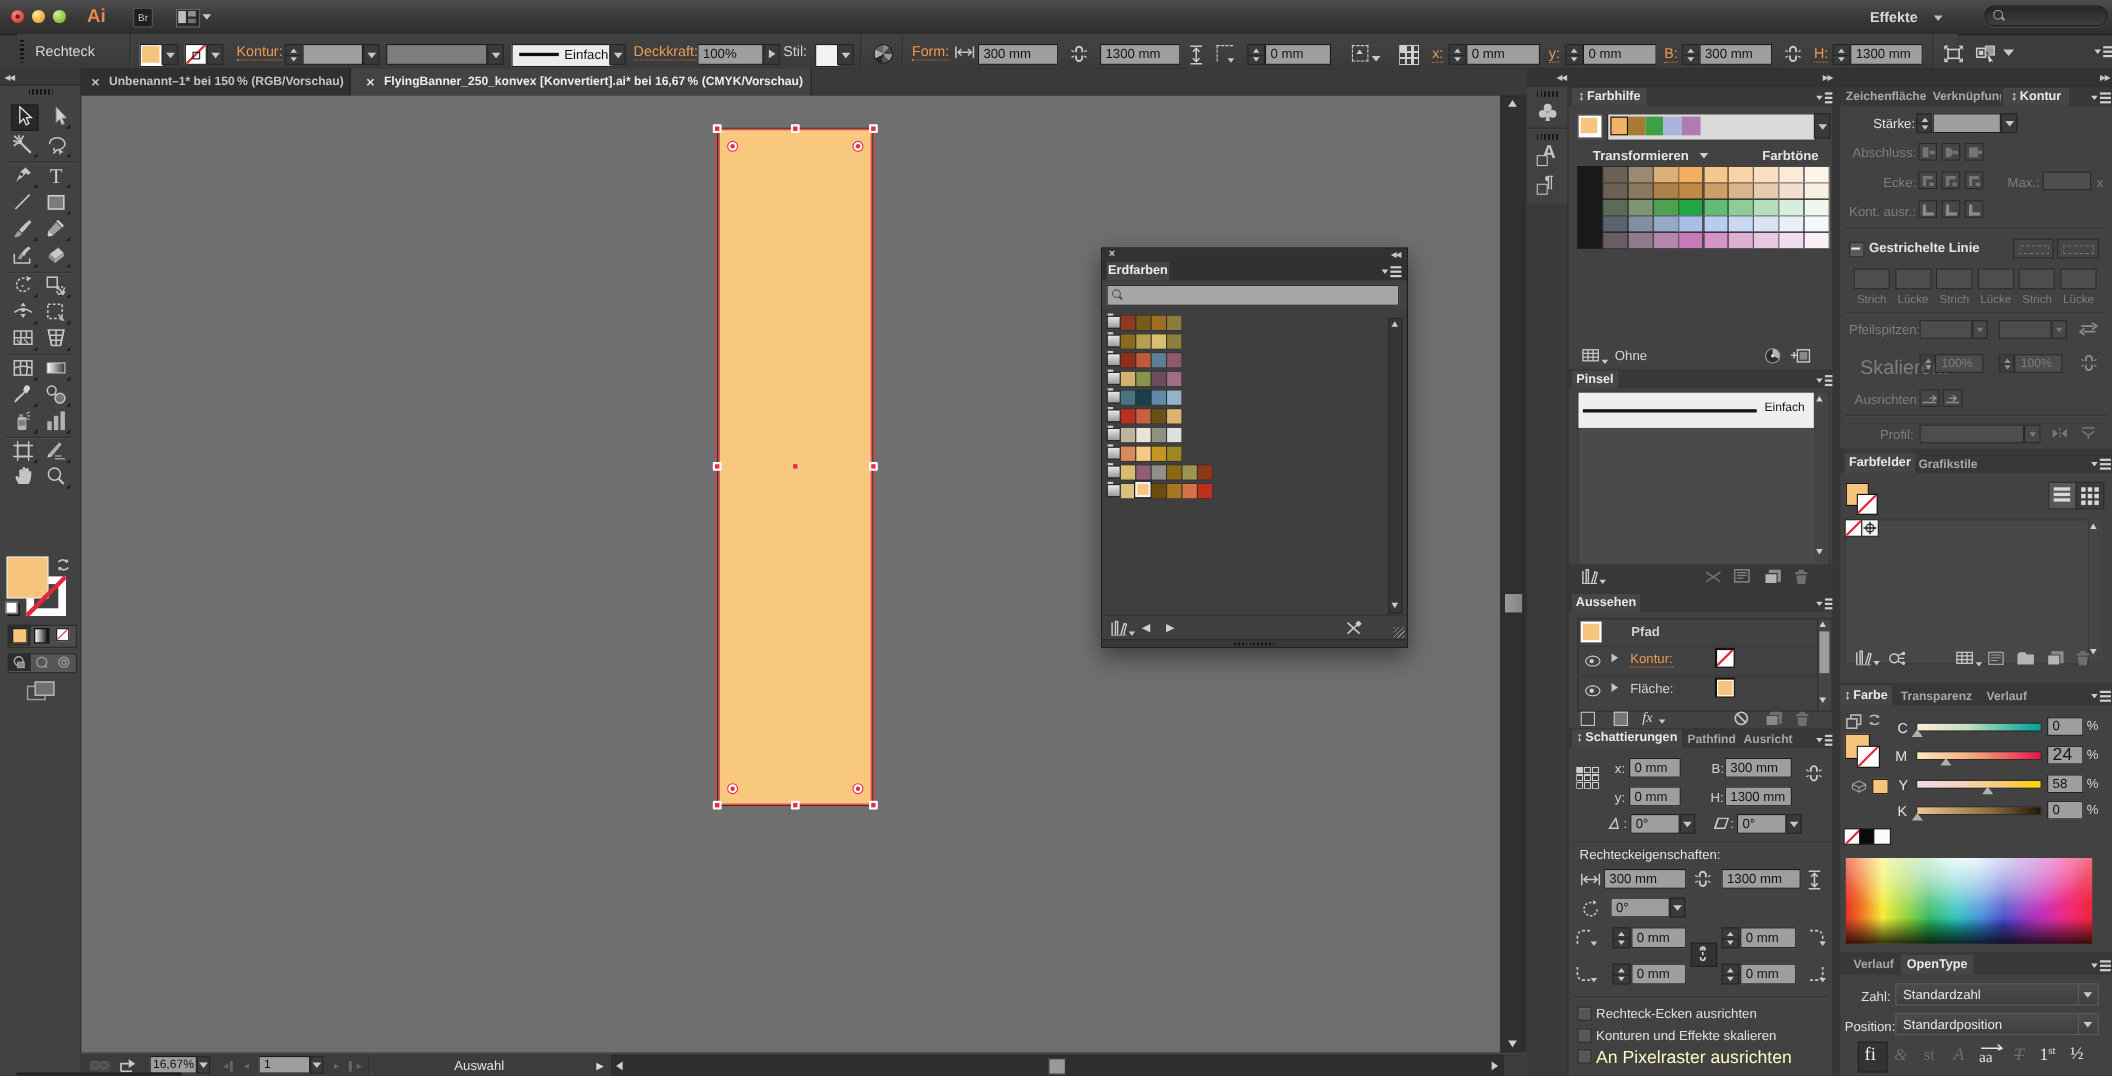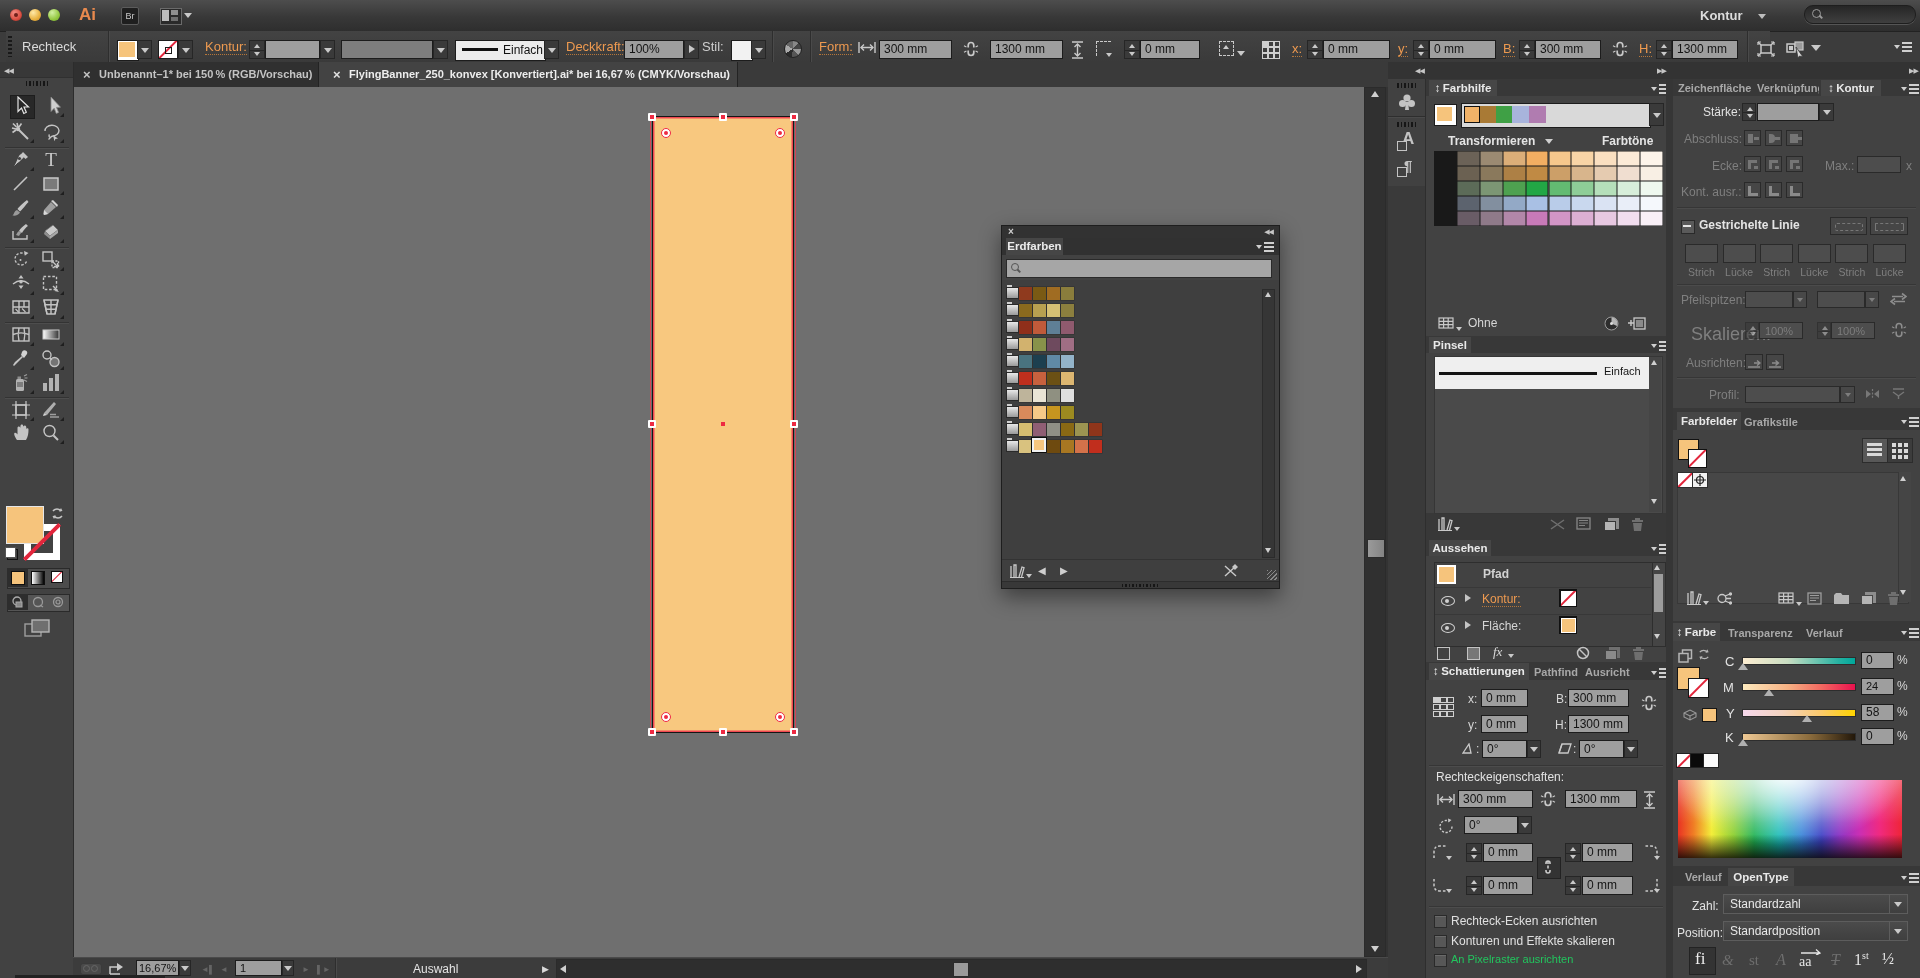--- a/index.html
+++ b/index.html
@@ -44,28 +44,28 @@
  <div class="abs" style="left:14px;top:13px;width:4px;height:4px;border-radius:50%;background:#71201a;"></div>
  <div class="abs" style="left:29px;top:9px;width:12px;height:12px;border-radius:50%;background:radial-gradient(circle at 35% 30%,#ffe9a8,#e8b13f 60%,#c28a2a);"></div>
  <div class="abs" style="left:48px;top:9px;width:12px;height:12px;border-radius:50%;background:radial-gradient(circle at 35% 30%,#d2f0a2,#94c840 60%,#6fa02c);"></div>
  <div class="abs" style="left:79px;top:5px;color:#e98a4e;font-size:17px;font-weight:bold;">Ai</div>
  <div class="abs" style="left:121px;top:7px;width:16px;height:16px;background:#1f1f1f;border:1px solid #5c5c5c;border-radius:2px;color:#c9c9c9;font-size:9px;text-align:center;line-height:16px;">Br</div>
  <div class="abs" style="left:160px;top:8px;width:20px;height:15px;background:#2a2a2a;border:1px solid #6a6a6a;"></div>
  <div class="abs" style="left:162px;top:10px;width:7px;height:11px;background:#bdbdbd;"></div>
  <div class="abs" style="left:171px;top:10px;width:7px;height:5px;background:#8f8f8f;"></div>
  <div class="abs" style="left:171px;top:17px;width:7px;height:4px;background:#6f6f6f;"></div>
  <div class="abs" style="left:184px;top:13px;width:0;height:0;border-left:4px solid transparent;border-right:4px solid transparent;border-top:5px solid #c9c9c9;"></div>
- <div class="abs" style="left:1700px;top:8px;color:#dcdcdc;font-size:13px;font-weight:bold;">Kontur</div>
+ <div class="abs" style="left:1700px;top:8px;color:#dcdcdc;font-size:13px;font-weight:bold;">Effekte</div>
  <div class="abs" style="left:1758px;top:14px;width:0;height:0;border-left:4px solid transparent;border-right:4px solid transparent;border-top:5px solid #bdbdbd;"></div>
  <div class="abs" style="left:1804px;top:5px;width:110px;height:17px;border-radius:9px;background:linear-gradient(#262626,#3f3f3f);border:1px solid #1e1e1e;box-shadow:0 1px 0 #555;"></div>
  <div class="abs" style="left:1812px;top:9px;width:7px;height:7px;border:1.5px solid #9a9a9a;border-radius:50%;"></div>
  <div class="abs" style="left:1819px;top:16px;width:4px;height:1.5px;background:#9a9a9a;transform:rotate(45deg);"></div>
 </div>
 
-<div class="abs" style="left:6px;top:31px;width:1764px;height:31px;background:linear-gradient(#434343,#3a3a3a);border-bottom:1px solid #262626;">
+<div class="abs" style="left:16px;top:31px;width:1764px;height:31px;background:linear-gradient(#434343,#3a3a3a);border-bottom:1px solid #262626;">
  <div class="abs" style="left:2px;top:5px;width:5px;height:21px;background-image:repeating-linear-gradient(#191919 0,#191919 2px,transparent 2px,transparent 4px);width:4px;"></div>
  <div class="abs" style="left:16px;top:8px;color:#dadada;font-size:13px;">Rechteck</div>
  <div class="vdiv" style="left:102px;top:0;height:31px;"></div>
 
  <div class="abs" style="left:111px;top:9px;width:20px;height:19px;background:#fff;border:1px solid #1c1c1c;"></div>
  <div class="abs" style="left:113px;top:11px;width:16px;height:15px;background:#f6c47c;"></div>
  <div class="dbtn" style="left:131px;top:9px;width:15px;height:19px;"></div>
  <div class="nonesw" style="left:152px;top:9px;width:20px;height:19px;border:1px solid #1c1c1c;"></div>
  <div class="abs" style="left:159px;top:16px;width:5px;height:5px;border:1.5px solid #1a1a1a;background:transparent;"></div>
  <div class="dbtn" style="left:172px;top:9px;width:15px;height:19px;"></div>
@@ -947,21 +947,21 @@
               <path d="M16 2 V8 Q16 14 10 14 L4 14" stroke-dasharray="2.6 2"></path>
             </g>
           </svg>
    <div class="abs" style="left:228px;top:209px;width:0;height:0;border-left:3px solid transparent;border-right:3px solid transparent;border-top:4px solid #c9c9c9;"></div>
    <div class="abs" style="left:3px;top:226px;width:234px;height:1px;background:#363636;box-shadow:0 1px 0 #4c4c4c;"></div>
    <div class="chk" style="left:8px;top:235px;"></div>
    <div class="abs" style="left:25px;top:234px;color:#e0e0e0;font-size:12px;">Rechteck-Ecken ausrichten</div>
    <div class="chk" style="left:8px;top:255px;"></div>
    <div class="abs" style="left:25px;top:254px;color:#e0e0e0;font-size:12px;">Konturen und Effekte skalieren</div>
    <div class="chk" style="left:8px;top:274px;"></div>
-   <div class="abs" style="left:25px;top:273px;color:#22c55e;font-size:11px;">An Pixelraster ausrichten</div>
+   <div class="abs" style="left:25px;top:273px;color:#fef9c3;font-size:16px;">An Pixelraster ausrichten</div>
   </div>
  </div>
 </div>
 
 <div class="abs" style="left:1666px;top:79px;width:254px;height:899px;background:#3b3b3b;">
  <div class="abs" style="left:0;top:0;width:7px;height:899px;background:#363636;border-right:1px solid #2d2d2d;"></div>
  <div class="abs" style="left:7px;top:0;width:247px;height:329px;background:#383838;">
   <div class="tabinact" style="left:5px;top:3px;width:73px;overflow:hidden;white-space:nowrap;">Zeichenfläche</div>
   <div class="tabinact" style="left:84px;top:3px;width:62px;overflow:hidden;white-space:nowrap;">Verknüpfunge</div>
   <div class="abs" style="left:148px;top:1px;width:60px;height:16px;background:#464646;color:#e9e9e9;font-weight:bold;font-size:11.5px;line-height:16px;text-align:center;">↕ Kontur</div>
@@ -1185,21 +1185,21 @@
           </svg>
    <div class="abs" style="left:29px;top:67px;width:13px;height:12px;background:#f6c47c;border:1px solid #161616;"></div>
    <div class="abs" style="left:52px;top:13px;color:#e2e2e2;font-size:13px;">C</div>
    <div class="abs" style="left:70px;top:17px;width:112px;height:6px;background:linear-gradient(90deg,#fdedd1,#c9ddc2 40%,#27b2a2 85%,#00a79b);box-shadow:0 0 0 1px #2d2d2d;"></div>
    <div class="abs" style="left:65px;top:22px;width:0;height:0;border-left:5px solid transparent;border-right:5px solid transparent;border-bottom:7px solid #b0b0b0;"></div>
    <div class="field" style="left:188px;top:11px;width:33px;height:17px;font-size:12px;line-height:15px;">0</div>
    <div class="abs" style="left:224px;top:12px;color:#d6d6d6;font-size:12px;">%</div>
    <div class="abs" style="left:50px;top:39px;color:#e2e2e2;font-size:13px;">M</div>
    <div class="abs" style="left:70px;top:43px;width:112px;height:6px;background:linear-gradient(90deg,#fde9bd,#f6b183 40%,#f26860 70%,#e9114e);box-shadow:0 0 0 1px #2d2d2d;"></div>
    <div class="abs" style="left:91px;top:48px;width:0;height:0;border-left:5px solid transparent;border-right:5px solid transparent;border-bottom:7px solid #b0b0b0;"></div>
-   <div class="field" style="left:188px;top:37px;width:33px;height:17px;font-size:11px;line-height:15px;">24</div>
+   <div class="field" style="left:188px;top:37px;width:33px;height:17px;font-size:16px;line-height:15px;">24</div>
    <div class="abs" style="left:224px;top:38px;color:#d6d6d6;font-size:12px;">%</div>
    <div class="abs" style="left:53px;top:65px;color:#e2e2e2;font-size:13px;">Y</div>
    <div class="abs" style="left:70px;top:69px;width:112px;height:6px;background:linear-gradient(90deg,#f6d8ec 0%,#f3d3c0 35%,#fbc96a 70%,#ffd400);box-shadow:0 0 0 1px #2d2d2d;"></div>
    <div class="abs" style="left:129px;top:74px;width:0;height:0;border-left:5px solid transparent;border-right:5px solid transparent;border-bottom:7px solid #b0b0b0;"></div>
    <div class="field" style="left:188px;top:63px;width:33px;height:17px;font-size:12px;line-height:15px;">58</div>
    <div class="abs" style="left:224px;top:64px;color:#d6d6d6;font-size:12px;">%</div>
    <div class="abs" style="left:52px;top:89px;color:#e2e2e2;font-size:13px;">K</div>
    <div class="abs" style="left:70px;top:93px;width:112px;height:6px;background:linear-gradient(90deg,#eec893,#8a6b3c 60%,#23180a);box-shadow:0 0 0 1px #2d2d2d;"></div>
    <div class="abs" style="left:65px;top:98px;width:0;height:0;border-left:5px solid transparent;border-right:5px solid transparent;border-bottom:7px solid #b0b0b0;"></div>
    <div class="field" style="left:188px;top:87px;width:33px;height:17px;font-size:12px;line-height:15px;">0</div>

